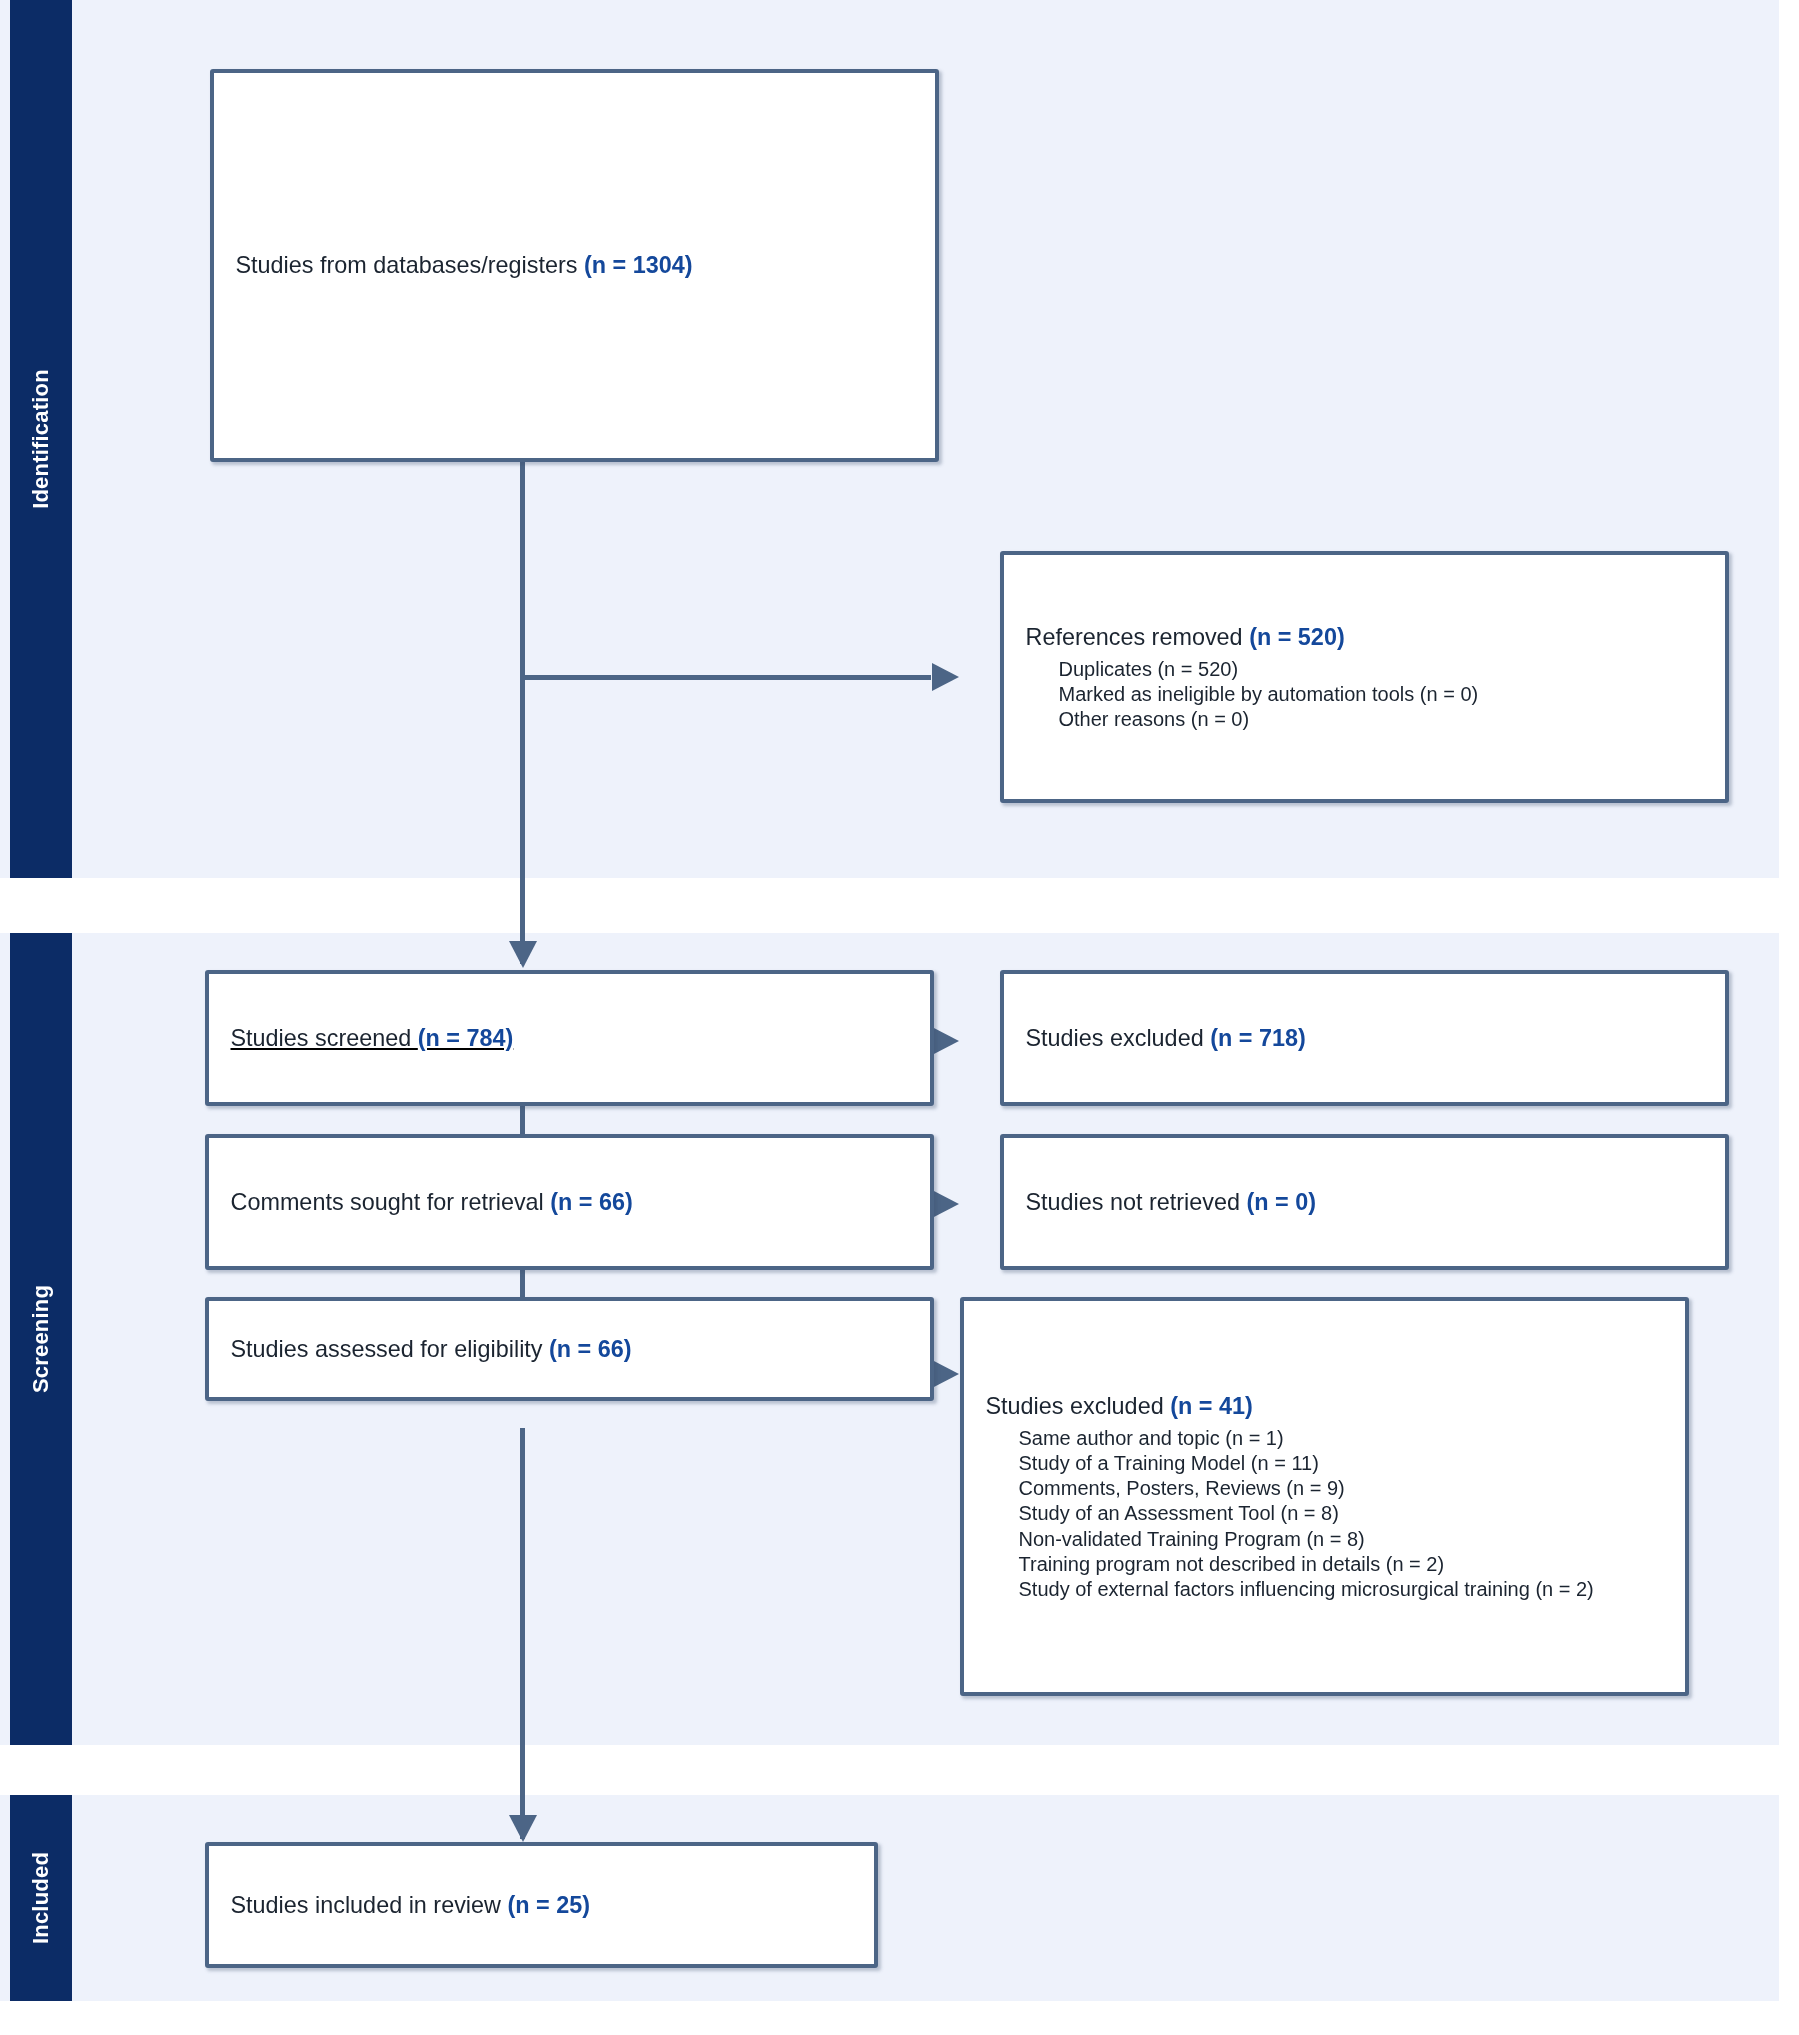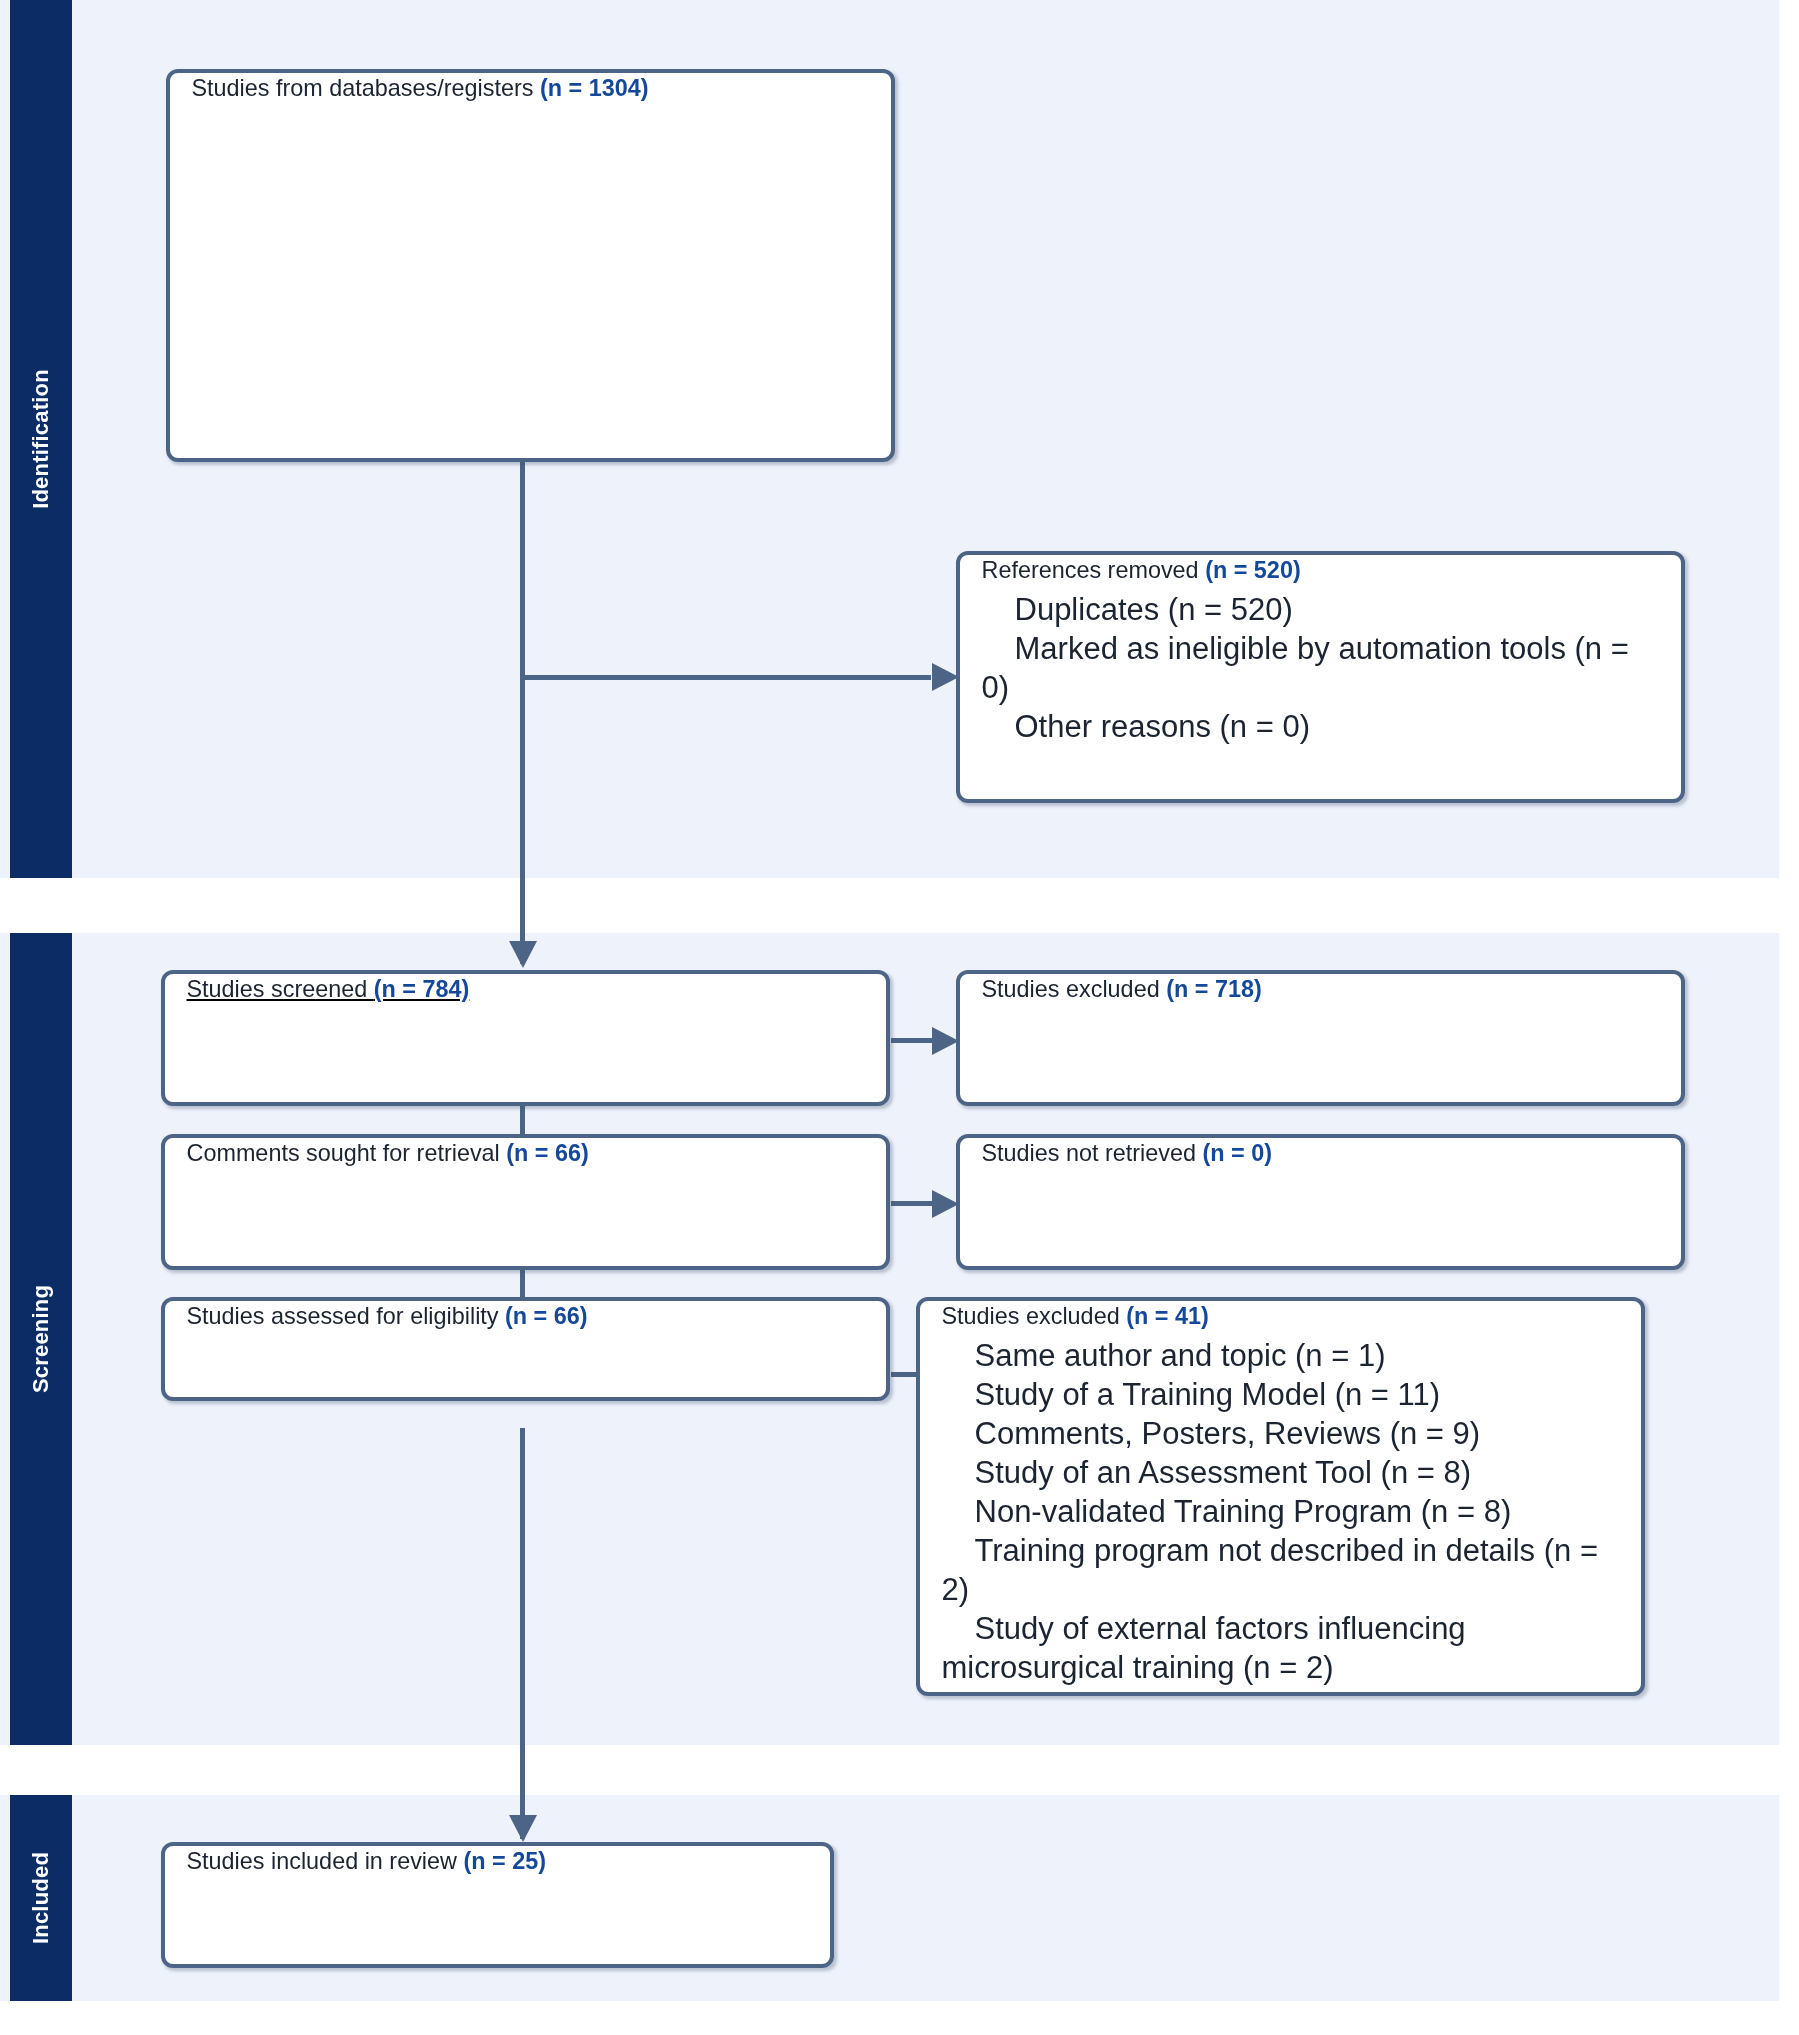--- a/index.html
+++ b/index.html
@@ -42,43 +42,45 @@
     letter-spacing: 0.2px;
     font-family: "Liberation Sans", sans-serif;
   }
 
   
   .flow-box {
     position: absolute;
     box-sizing: border-box;
     background: #ffffff;
     border: 4.2px solid #4c6586;
-    border-radius: 12px;
+    border-radius: 3px;
     box-shadow: 2.3px 2.8px 3.3px rgba(60, 80, 110, 0.30);
     display: flex;
     flex-direction: column;
+    justify-content: center;
+    margin-left: 44px;
   }
   .box-inner {
     padding: 0 21.5px;
   }
   .box-title {
     font-size: 23.4px;
     color: #1b2430;
     line-height: 1.30;
     white-space: pre-wrap;
   }
   .nval {
     color: #14489b;
     font-weight: bold;
   }
   .box-sublist {
     margin-top: 4.7px;
   }
   .sub-line {
-    font-size: 31px;
+    font-size: 20px;
     color: #1b2430;
     line-height: 1.26;
     text-indent: 33px;
     padding-right: 2.8px;
   }
 
   
   .vline {
     position: absolute;
     width: 4.7px;

